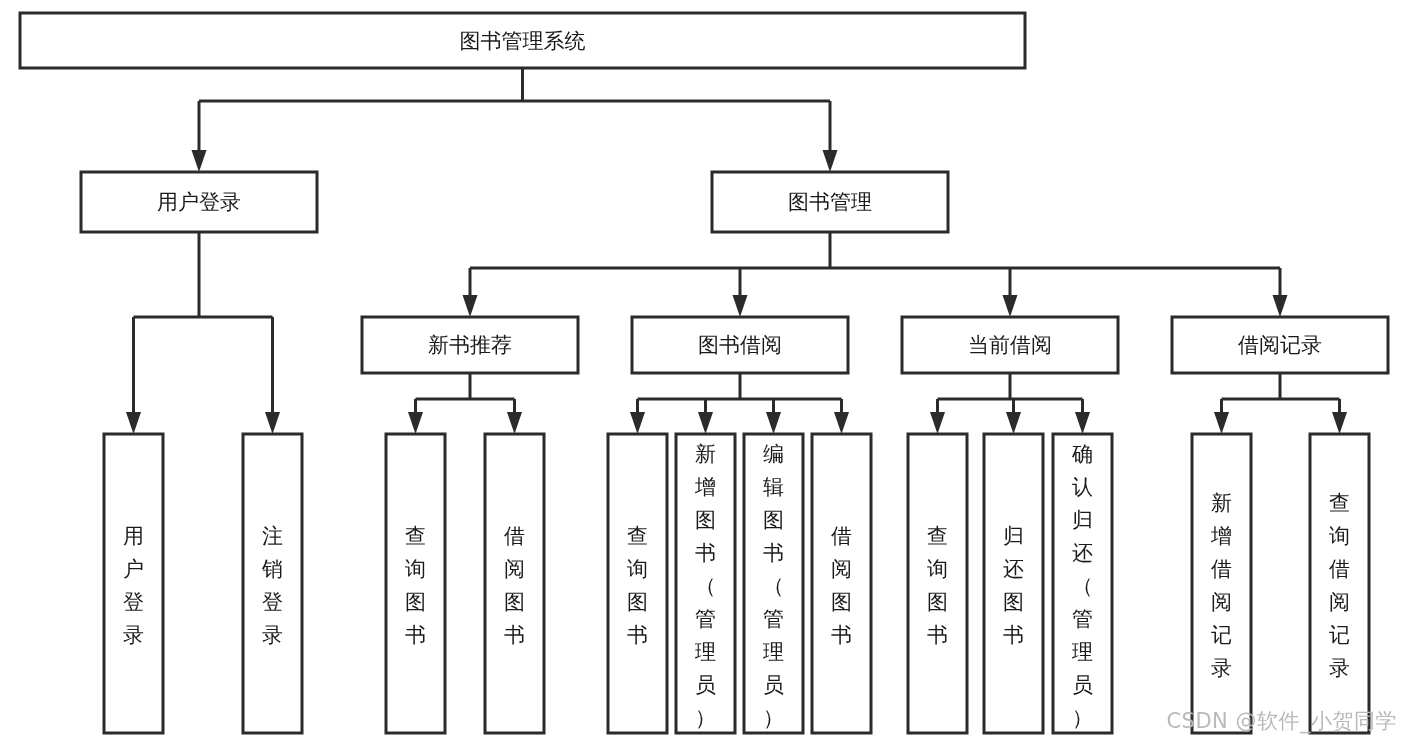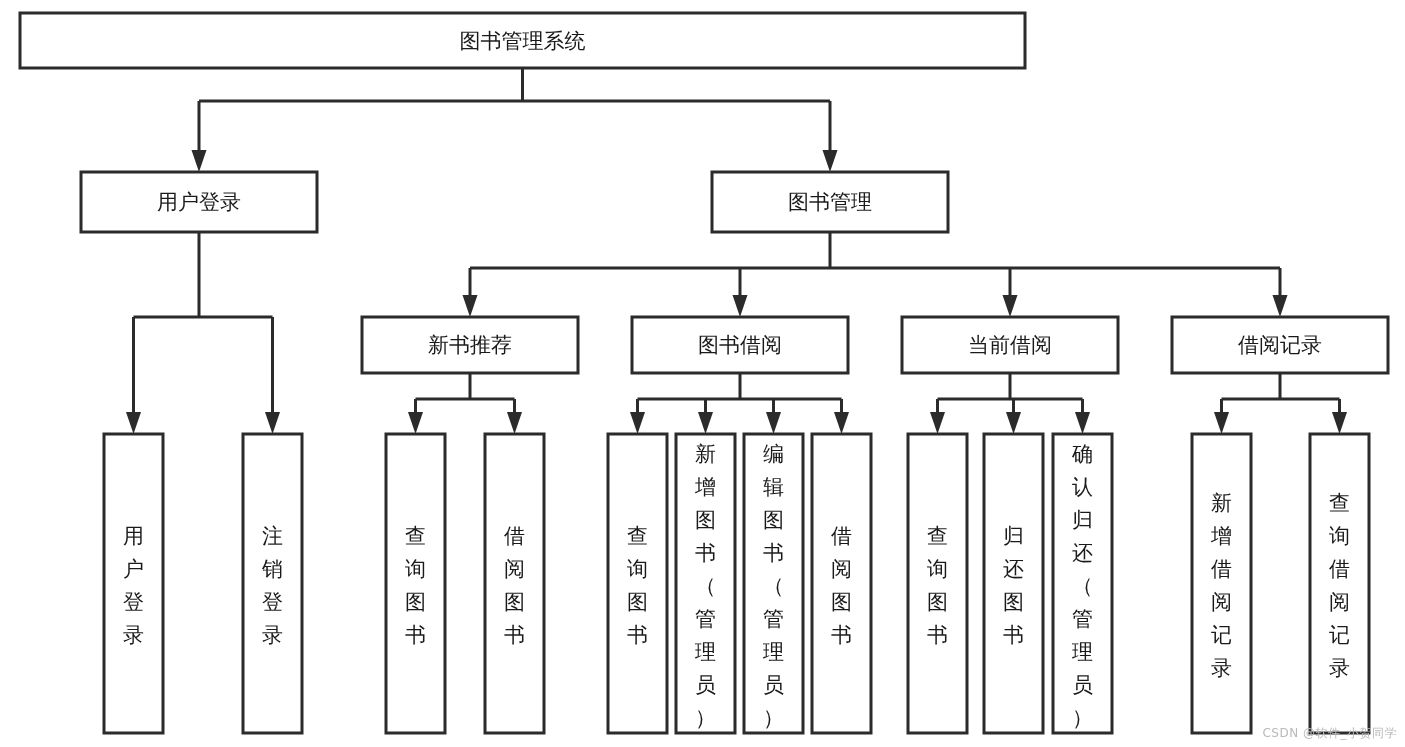--- a/index.html
+++ b/index.html
@@ -21,24 +21,24 @@
     dominant-baseline:middle;
   }
   .node-label-vertical{
     fill:#1a1a1a;
     font-family:"DejaVu Sans","Liberation Sans",sans-serif;
     font-size:21px;
     text-anchor:middle;
   }
   .watermark{
     position:absolute;
-    right:8px;bottom:5px;
+    right:8px;bottom:12px;
     color:#b9b9b9;
     font-family:"DejaVu Sans","Liberation Sans",sans-serif;
-    font-size:12px;
+    font-size:21px;
     letter-spacing:0.5px;
     white-space:nowrap;
     pointer-events:none;
     margin-top:16px;
   }
 </style>
 </head>
 <body>
 
 <svg id="diagram" viewBox="0 0 1405 747">

